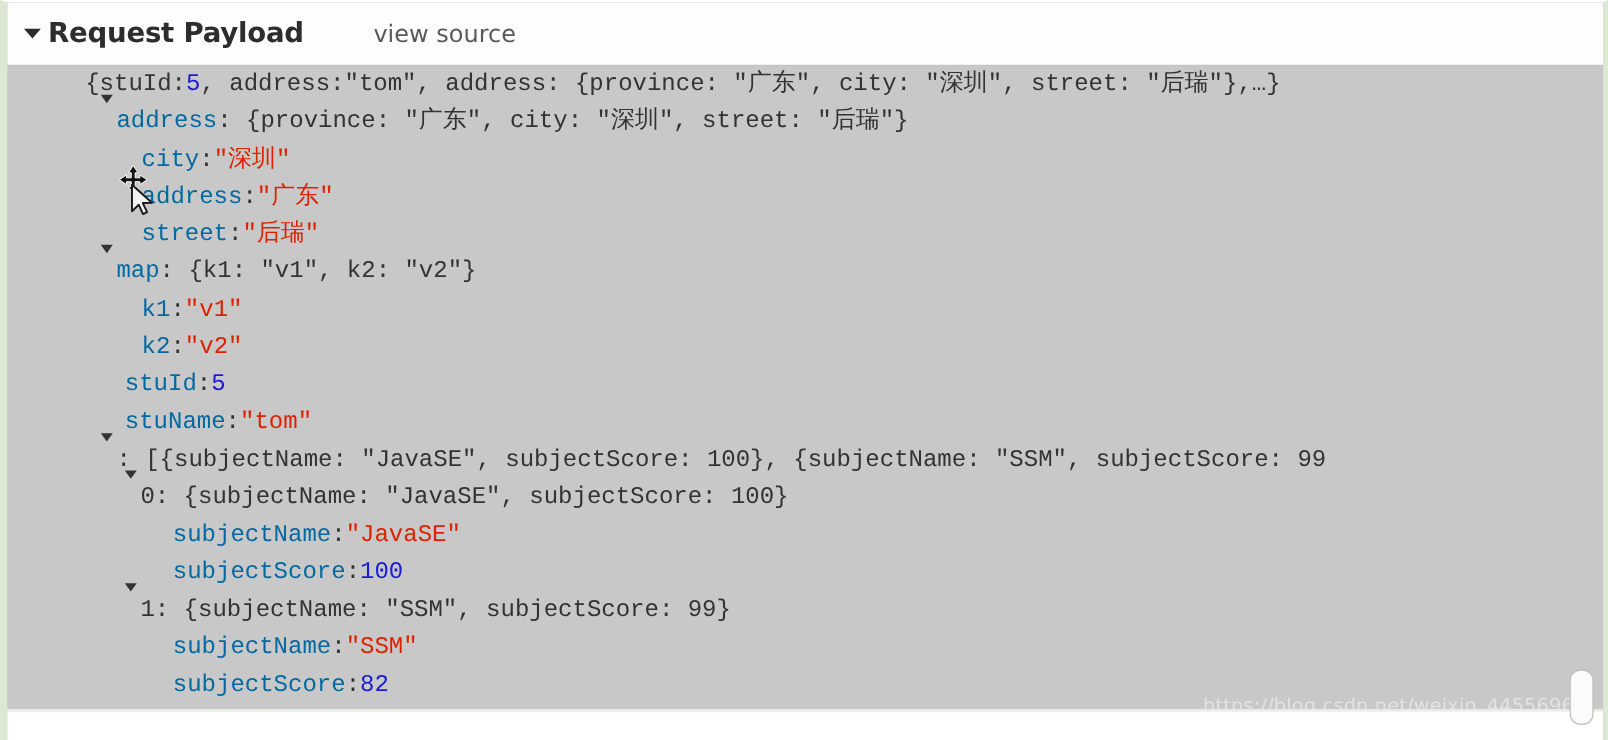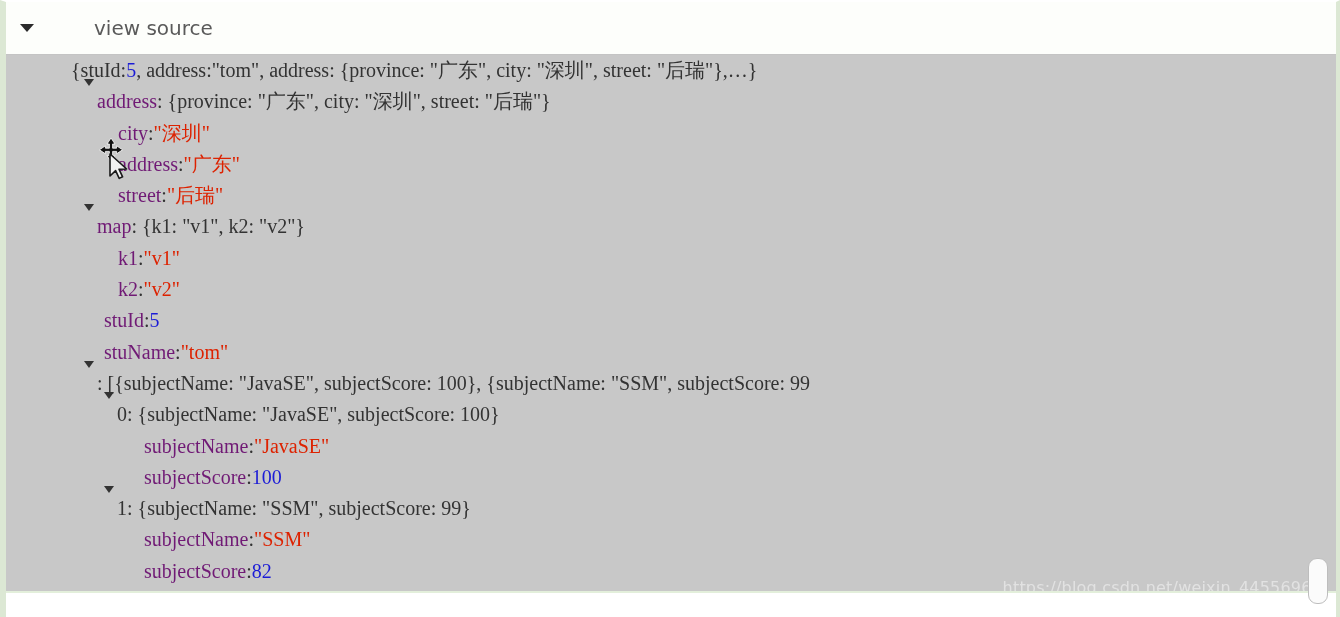--- a/index.html
+++ b/index.html
@@ -72,21 +72,21 @@
     white-space: nowrap;
   }
   
   .tree {
     position: absolute;
     left: 0;
     top: 53px;
     width: 100%;
     bottom: 24px;
     overflow: hidden;
-    font-family: Liberation Serif, serif;
+    font-family: Liberation Mono, monospace;
     font-size: 20px;
     line-height: 31.3px;
     color: #333333;
     white-space: nowrap;
   }
   .row {
     position: relative;
     height: 31.3px;
     white-space: nowrap;
     display: block;
@@ -98,21 +98,21 @@
     display: inline-flex;
     align-items: baseline;
     line-height: 31.3px;
   }
   .tri {
     display: inline-block;
     position: relative;
     top: -4px;
     margin-right: 3px;
   }
-  .k       { color: #701a75; }
+  .k       { color: #0369a1; }
   .plain   { color: #333333; }
   .str     { color: #dd2200; }
   .num     { color: #1b1bd6; }
   .idx     { color: #333333; }
 
   
   .i0 { left: 52px;  }
   .i1 { left: 78px;  }
   .i2 { left: 98px;  }
   .i3 { left: 112px; }
@@ -161,20 +161,21 @@
 </style>
 </head>
 <body>
 
 <div class="panel">
 
   <div class="header">
     <span class="hdr-caret">
       <span class="caret"></span>
     </span>
+    <span class="hdr-title">Request Payload</span>
     <span class="hdr-viewsource">view source</span>
   </div>
 
   <div class="tree" id="tree">
       <div class="row">
         <div class="row-inner i0">
           <span class="tri"><span class="caret-sm"></span></span>
           <span class="plain">{stuId: </span>
           <span class="num">5</span>
           <span class="plain">, address: </span>

